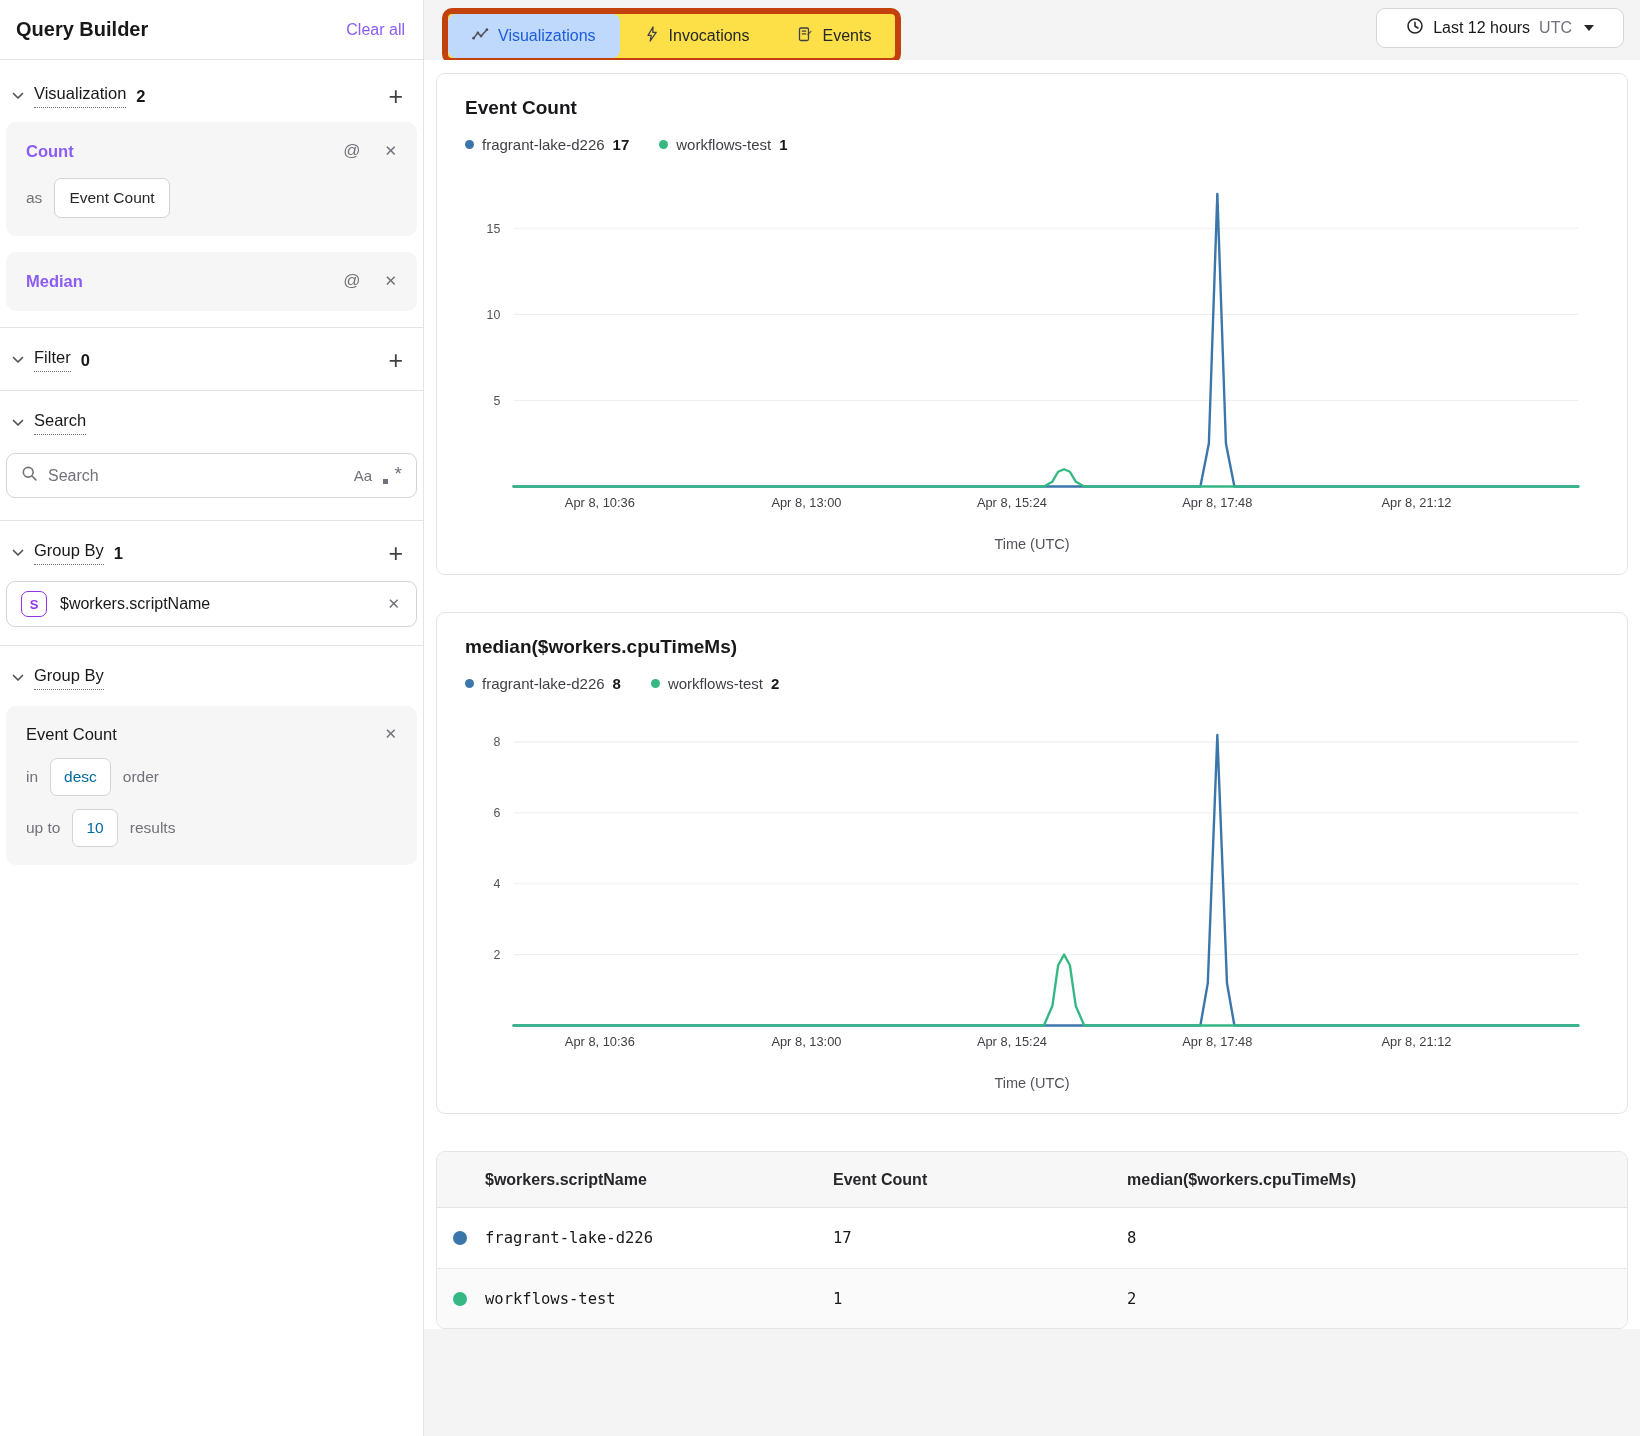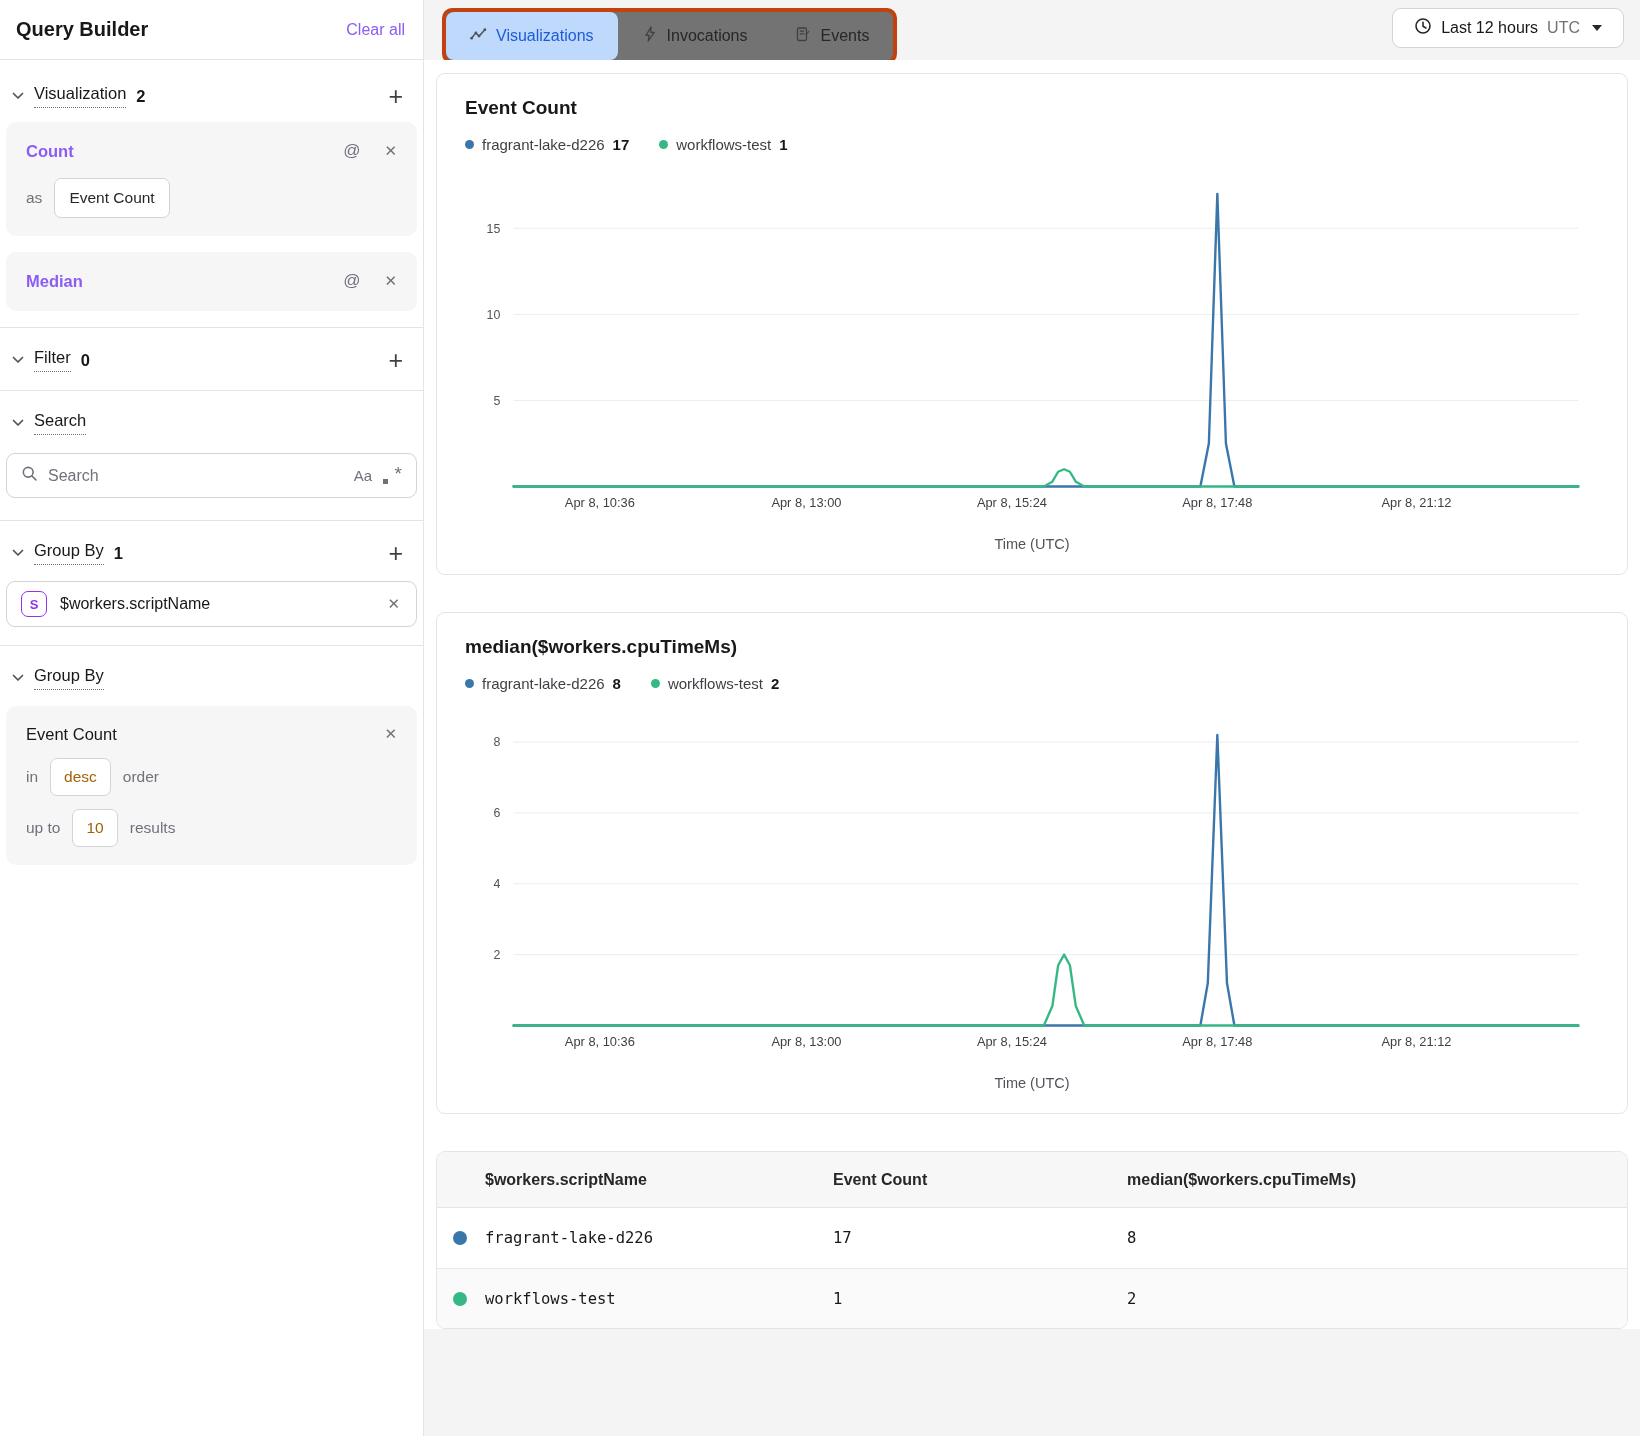--- a/index.html
+++ b/index.html
@@ -81,21 +81,21 @@
   .item-box {
     margin: 4px 6px 18px 6px; height: 46px; border: 1px solid #d4d4d8; border-radius: 9px;
     display: flex; align-items: center; padding: 0 12px 0 14px; gap: 13px; background: #fff;
   }
   .item-box .item-text { font-size: 16px; color: #18181b; flex: 1; }
 
   .order-card { margin-top: 4px; }
   .order-row { display: flex; align-items: center; margin-top: 13px; gap: 12px; }
   .small-box {
     background: #fff; border: 1px solid #d4d4d8; border-radius: 7px;
-    padding: 9px 13px; font-size: 15.5px; color: #a16207; cursor: pointer;
+    padding: 9px 13px; font-size: 15.5px; color: #0369a1; cursor: pointer;
   }
 
   .sb-footer {
     height: 71px; border-top: 1px solid #e4e4e7; background: #fafafa;
     display: flex; align-items: center; padding: 0 16px; gap: 17px;
   }
   .btn-secondary {
     height: 44px; padding: 0 30px; background: #fff; border: 1px solid #93b4f5;
     color: #2563eb; font-size: 16.5px; font-weight: 500; border-radius: 8px; cursor: pointer;
     font-family: "Liberation Sans", sans-serif;
@@ -111,32 +111,32 @@
     font-size: 14px; font-weight: 600; display: inline-flex; align-items: center; justify-content: center;
   }
 
   
   .main { flex: 1; display: flex; flex-direction: column; height: 100%; overflow: hidden; }
   .topbar {
     height: 60px; background: #f4f4f5; display: flex; align-items: flex-start;
     justify-content: space-between; padding: 8px 16px 0 18px;
   }
   .tabs {
-    display: flex; align-items: stretch; background: #737373; border: 4px solid #c2410c;
+    display: flex; align-items: stretch; background: #fde047; border: 6px solid #c2410c;
     border-radius: 10px; height: 56px; overflow: hidden;
   }
   .tab {
     display: flex; align-items: center; gap: 9px; padding: 0 24px; font-size: 16px;
     color: #27272a; background: none; border: none; cursor: pointer;
     font-family: "Liberation Sans", sans-serif;
   }
   .tab.active { background: #bed9fb; color: #1d5bd8; border-radius: 8px; font-weight: 500; }
   .time-btn {
     height: 40px; background: #fff; border: 1px solid #d4d4d8; border-radius: 9px;
-    display: flex; align-items: center; gap: 9px; padding: 0 21px; cursor: pointer;
+    display: flex; align-items: center; gap: 9px; padding: 0 29px; cursor: pointer;
     font-family: "Liberation Sans", sans-serif; font-size: 16px;
   }
   .time-label { color: #18181b; font-size: 16px; }
   .time-zone { color: #71717a; font-size: 16px; }
   .caret-down {
     width: 0; height: 0; border-left: 5.5px solid transparent; border-right: 5.5px solid transparent;
     border-top: 6.5px solid #27272a; margin-left: 3px;
   }
 
   .content { flex: 1; background: #fff; padding: 13px 12px 0 12px; display: flex; flex-direction: column; overflow: hidden; }

